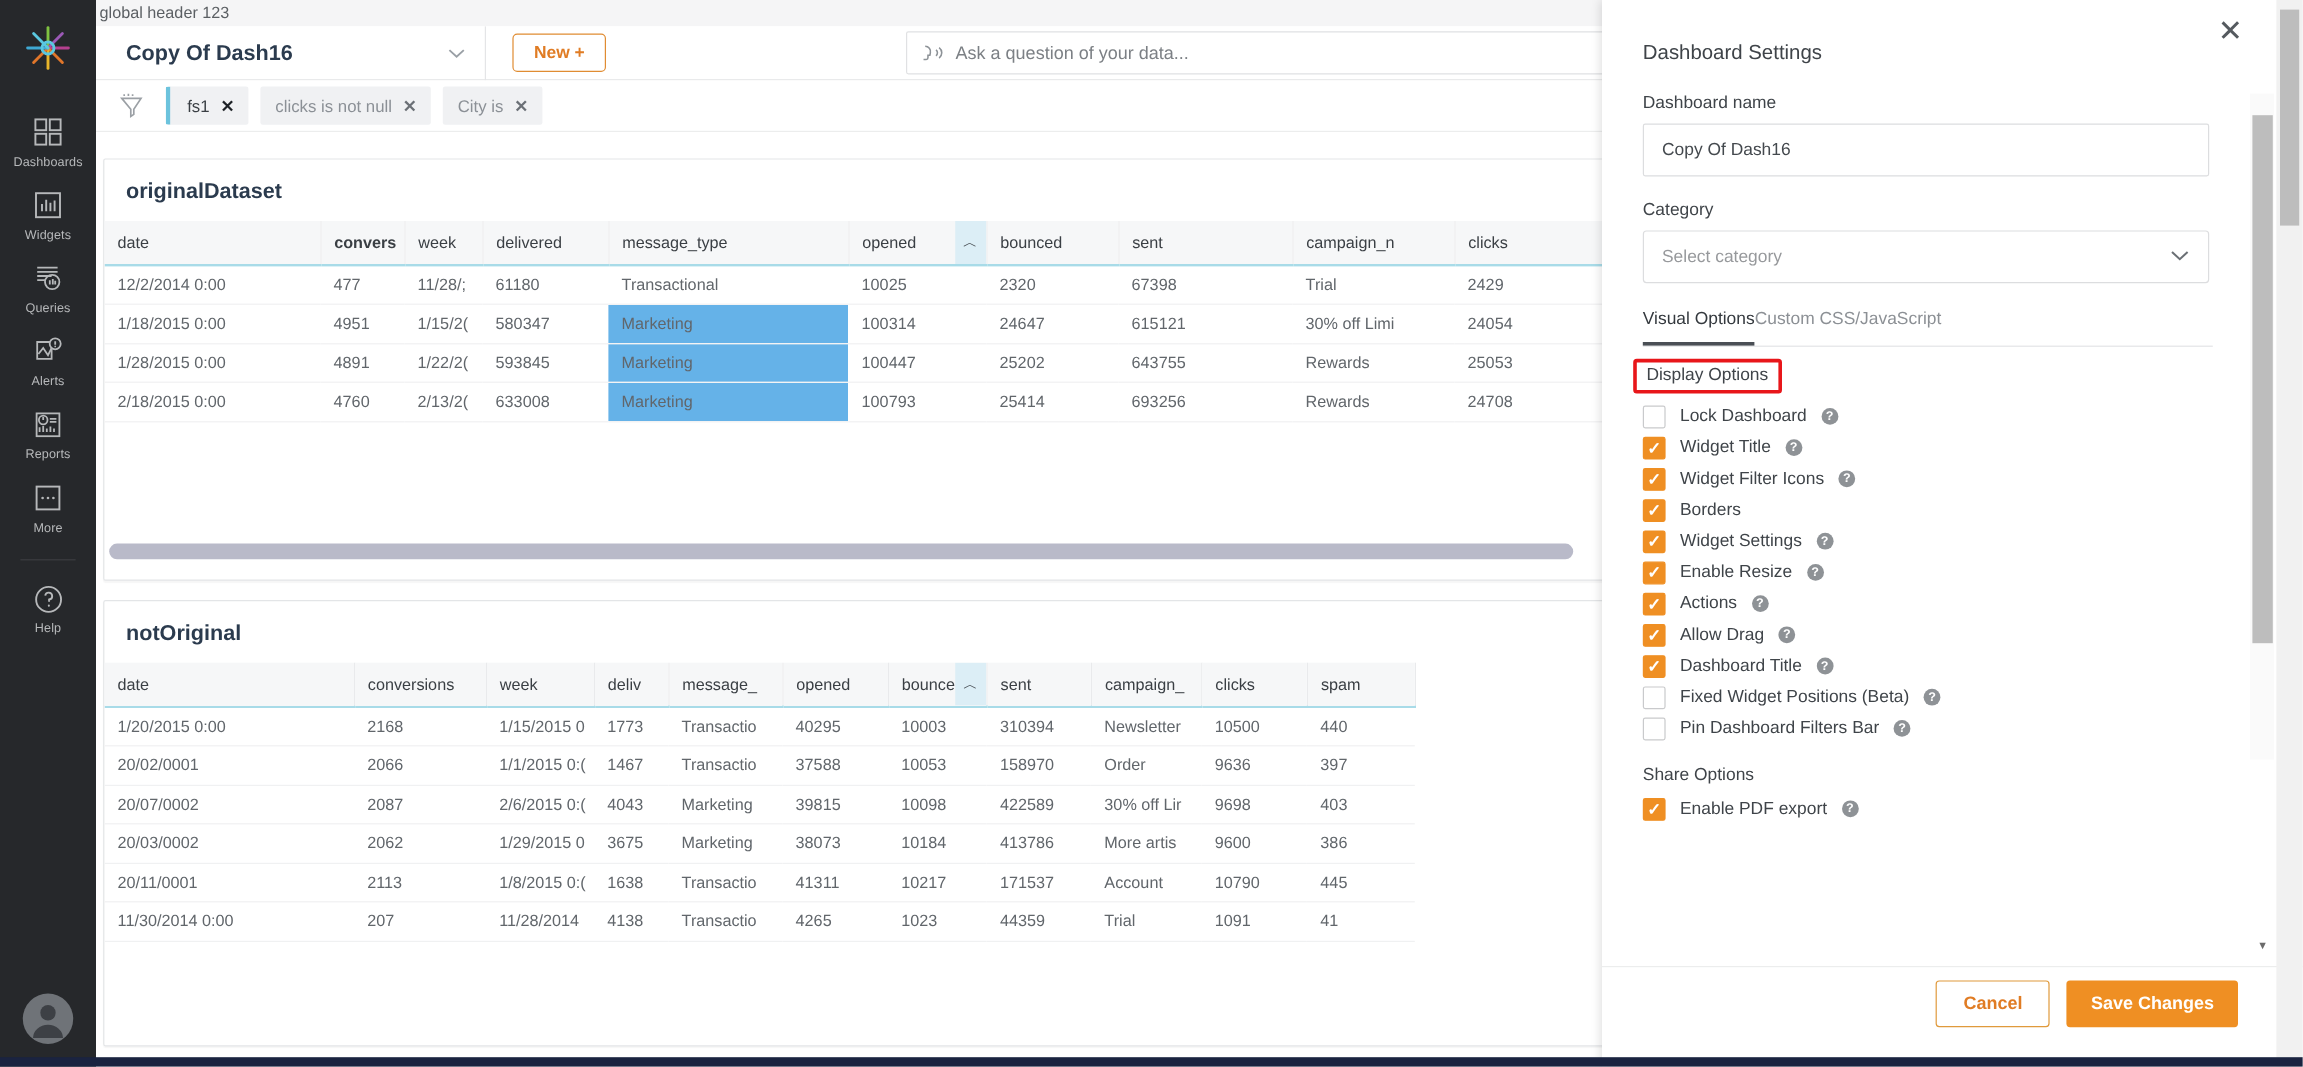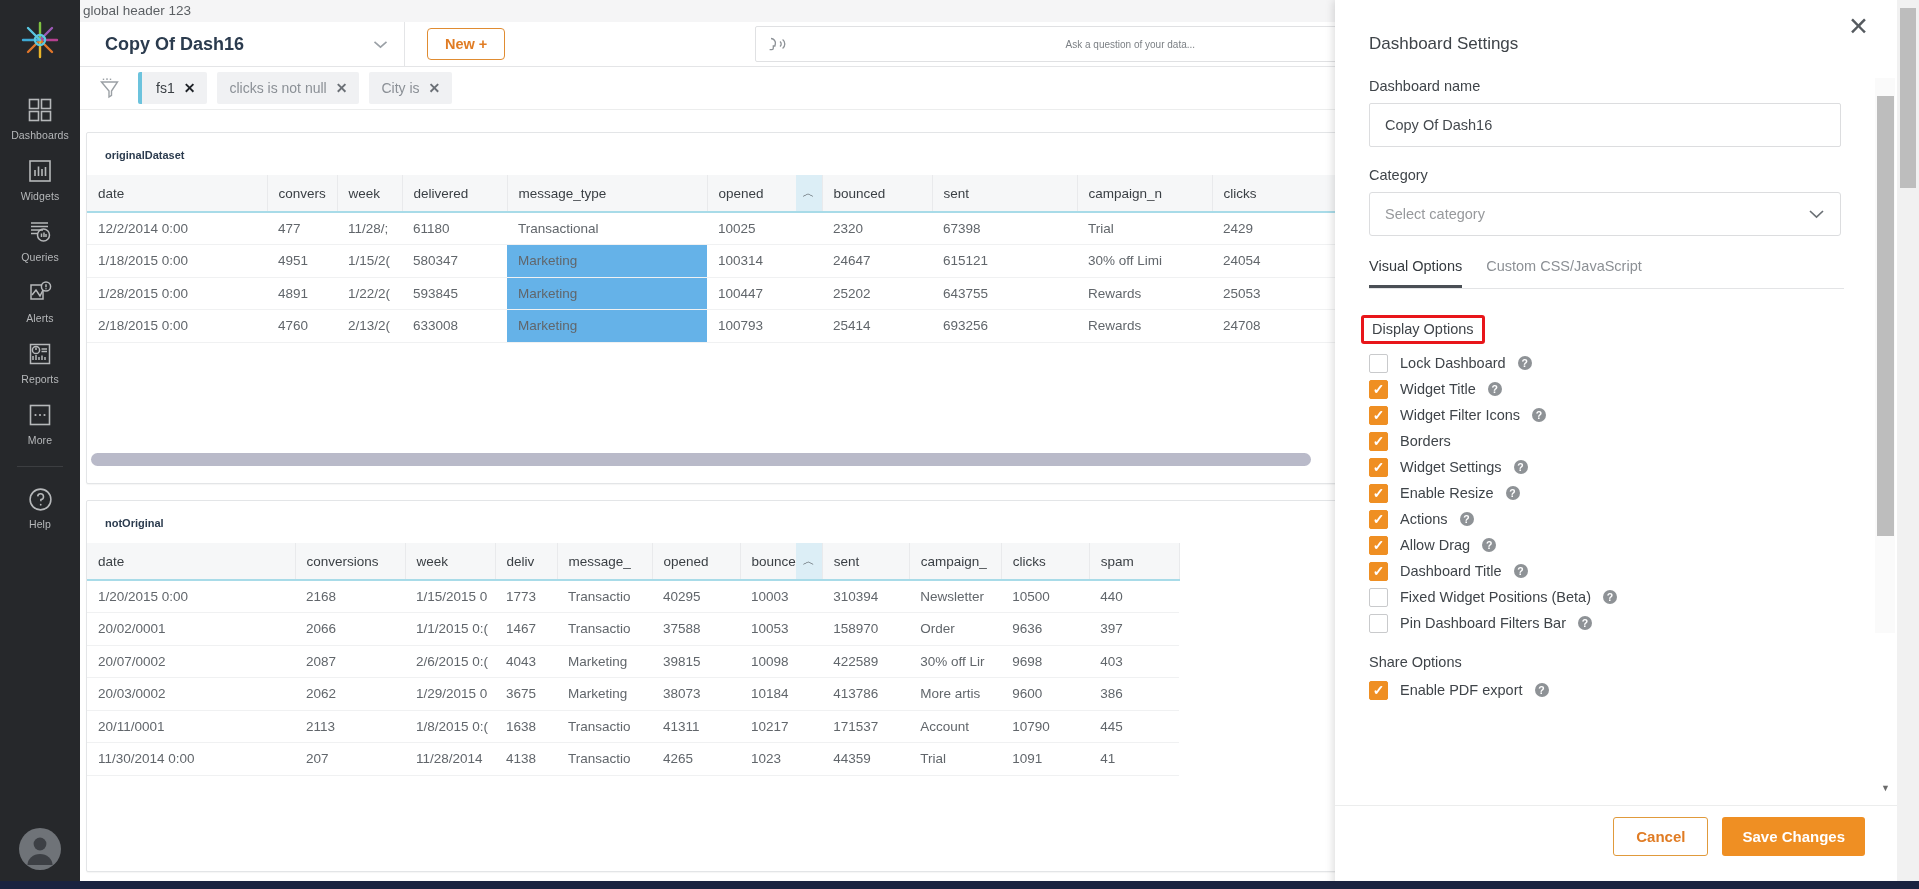--- a/index.html
+++ b/index.html
@@ -54,22 +54,22 @@
     margin-left: 22px; border: 1px solid #e08c32; color: #e07c24;
     background: #fff; border-radius: 4px; font-size: 14.5px; font-weight: bold;
     padding: 7px 17px; cursor: pointer; white-space: nowrap;
   }
   #search-wrap {
     margin-left: 250px; flex: 1; height: 36px;
     border: 1px solid #e0e1e3; border-radius: 2px; display: flex; align-items: center;
     padding: 0 10px; margin-right: 12px; max-width: 720px;
   }
   #search-input {
-    border: 0; outline: 0; font-size: 10px; color: #6e7277; flex: 1;
-    font-family: "Liberation Sans", sans-serif; background: transparent; text-align: center;
+    border: 0; outline: 0; font-size: 15px; color: #6e7277; flex: 1;
+    font-family: "Liberation Sans", sans-serif; background: transparent;
   }
   #search-input::placeholder { color: #7c8085; }
 
   
   #filterbar {
     position: absolute; left: 80px; top: 67px; width: 1839px; height: 43px;
     background: #fff; display: flex; align-items: center; padding-left: 18px;
     border-bottom: 1px solid #eceded;
   }
   .chip {
@@ -84,21 +84,21 @@
   
   .widget {
     position: absolute; left: 86px; background: #fff;
     border: 1px solid #e3e5e7; border-radius: 2px;
     box-shadow: 0 1px 1px rgba(0,0,0,.04);
     overflow: hidden;
   }
   #widget1 { top: 132px; width: 1268px; height: 352px; }
   #widget2 { top: 500px; width: 1268px; height: 372px; }
   .widget-title {
-    font-size: 11px; font-weight: bold; color: #2b3b4e;
+    font-size: 18px; font-weight: bold; color: #2b3b4e;
     padding: 16px 0 14px 18px;
   }
   table.grid { border-collapse: collapse; table-layout: fixed; }
   table.grid th {
     background: #f6f7f8; font-size: 13.5px; font-weight: normal; color: #3a3f44;
     text-align: left; padding: 10px 0 10px 11px; height: 37px;
     border-right: 1px solid #e9eaec; border-bottom: 2px solid #a8dbe8;
     white-space: nowrap; overflow: hidden; position: relative;
   }
   table.grid th.sorted-cell { padding-right: 26px; }
@@ -156,21 +156,21 @@
   .fld-input {
     width: 472px; height: 44px; border: 1px solid #dcdddf; border-radius: 2px;
     display: flex; align-items: center; padding: 0 15px; font-size: 14.5px; color: #44494e;
     margin-bottom: 20px; background: #fff;
   }
   .fld-select {
     width: 472px; height: 44px; border: 1px solid #dcdddf; border-radius: 3px;
     display: flex; align-items: center; justify-content: space-between;
     padding: 0 15px; font-size: 14.5px; color: #97999c; margin-bottom: 22px; cursor: pointer;
   }
-  #tabs { display: flex; gap: 24px; border-bottom: 1px solid #e3e4e6; margin-bottom: 26px; }
+  #tabs { display: flex; border-bottom: 1px solid #e3e4e6; margin-bottom: 10px; }
   .tab { font-size: 14.5px; padding-bottom: 11px; color: #8c9095; cursor: pointer; }
   .tab.sel { color: #34393e; border-bottom: 3px solid #4a4f55; }
   .sec-title { font-size: 14.5px; color: #3f4449; margin-bottom: 7px; }
   #display-options-title {
     display: inline-block; border: 3px solid #e8161a; border-radius: 3px;
     padding: 3px 8px 4px 8px; margin: 0 0 6px -8px; font-size: 14.5px; color: #3f4449;
   }
   .opt-row { display: flex; align-items: center; height: 26px; gap: 12px; }
   .cbox {
     width: 19px; height: 19px; border: 1px solid #c9cacc; border-radius: 2px;
@@ -381,21 +381,21 @@
     </div>
   </div>
 
   <div class="widget" id="widget1">
     <div class="widget-title">originalDataset</div>
     <div style="position:relative;overflow:hidden;height:248px">
       <table class="grid" id="tbl1">
           <thead>
             <tr>
               <th style="width: 180px;"><span>date</span></th>
-              <th style="width: 70px;"><span>convers</span></th>
+              <th style="width: 70px; font-weight: bold;"><span>convers</span></th>
               <th style="width: 65px;"><span>week</span></th>
               <th style="width: 105px;"><span>delivered</span></th>
               <th style="width: 200px;"><span>message_type</span></th>
               <th class="sorted-cell" style="width: 115px;"><span>opened</span><span class="sort-arrow" style="font-size: 12px;">︿</span></th>
               <th style="width: 110px;"><span>bounced</span></th>
               <th style="width: 145px;"><span>sent</span></th>
               <th style="width: 135px;"><span>campaign_n</span></th>
               <th style="width: 140px;"><span>clicks</span></th>
             </tr>
           </thead>

